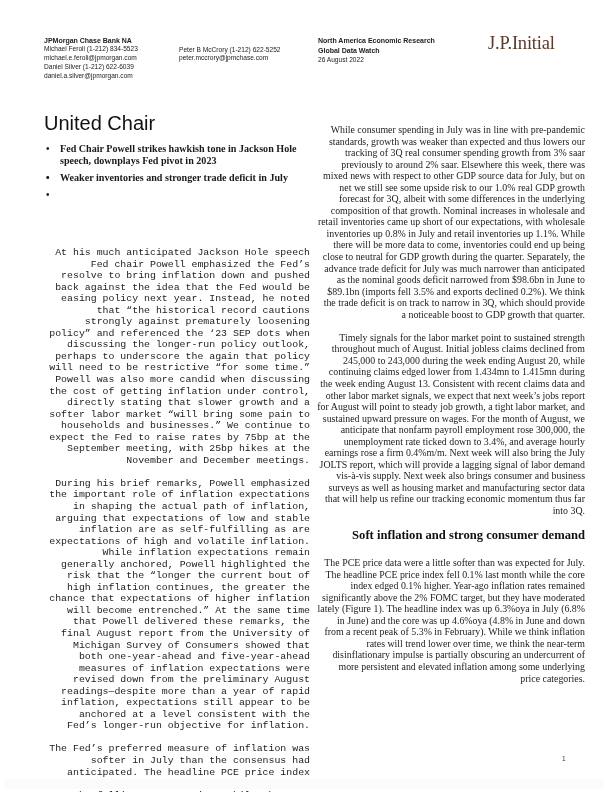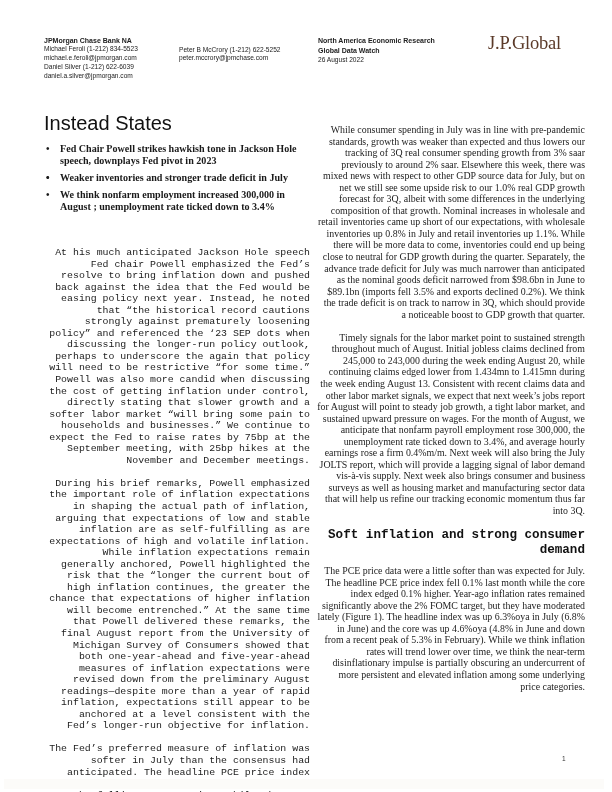--- a/index.html
+++ b/index.html
@@ -8,21 +8,21 @@
   .hdr .b { font-weight:bold; font-size:7px; }
   .logo { position:absolute; left:488px; top:33px; font-family:"Liberation Serif", serif; font-size:18.5px; color:#5b3a29; letter-spacing:-0.2px; }
   .title { position:absolute; left:44px; top:112px; font-family:"Liberation Sans", sans-serif; font-size:20px; color:#111; }
   .bullets { position:absolute; left:44px; top:143px; width:270px; margin:0; padding:0; list-style:none; font-family:"Liberation Serif", serif; font-weight:bold; font-size:10.1px; line-height:12.2px; }
   .bullets li { position:relative; padding-left:16px; margin-bottom:4.6px; }
   .bullets li .dot { position:absolute; left:2px; top:0; }
   .col { position:absolute; font-family:"Liberation Serif", serif; font-size:9.9px; line-height:11.55px; color:#1c1c1c; text-align:right; }
   .col p { margin:0 0 11.5px 0; }
   .left { left:45px; top:247px; width:265px;font-family:Liberation Mono, monospace; }
   .right { left:317px; top:124px; width:268px; }
-  .h2 { font-family:Liberation Mono, monospace; font-weight:bold; font-size:12.6px; line-height:15px; margin:3px 0 7px 0; color:#111; }
+  .h2 { font-family:Liberation Serif, serif; font-weight:bold; font-size:12.6px; line-height:15px; margin:3px 0 14px 0; color:#111; }
   .pagenum { position:absolute; left:562px; top:755px; font-family:"Liberation Sans", sans-serif; font-size:6.5px; color:#333; }
   .footer-band { position:absolute; left:4px; top:779px; width:600px; height:10px; background:#fcfbf9; }
 </style>
 </head>
 <body>
 
 <div class="hdr" style="left:44px; top:37px;">
   <div class="b">JPMorgan Chase Bank NA</div>
   <div>Michael Feroli (1-212) 834-5523</div>
   <div>michael.e.feroli@jpmorgan.com</div>
@@ -34,29 +34,29 @@
   <div>Peter B McCrory (1-212) 622-5252</div>
   <div>peter.mccrory@jpmchase.com</div>
 </div>
 
 <div class="hdr" style="left:318px; top:37px;">
   <div class="b">North America Economic Research</div>
   <div class="b" style="margin-top:2px;">Global Data Watch</div>
   <div>26 August 2022</div>
 </div>
 
-<div class="logo">J.P.Global</div>
+<div class="logo">J.P.Initial</div>
 
-<div class="title">Instead States</div>
+<div class="title">United Chair</div>
 
 <ul class="bullets">
   <li><span class="dot">•</span><span>Fed Chair Powell strikes hawkish tone in Jackson Hole speech, downplays Fed pivot in 2023</span></li>
   <li><span class="dot">•</span></li>
   <li><span class="dot">•</span><span>Weaker inventories and stronger trade deficit in July</span></li>
-  <li><span class="dot">•</span><span>We think nonfarm employment increased 300,000 in August ; unemployment rate ticked down to 3.4%</span></li>
+  <li><span class="dot">•</span></li>
 </ul>
 
 <div class="col left">
   <p>At his much anticipated Jackson Hole speech Fed chair Powell emphasized the Fed’s resolve to bring inflation down and pushed back against the idea that the Fed would be easing policy next year. Instead, he noted that “the historical record cautions strongly against prematurely loosening policy” and referenced the ‘23 SEP dots when discussing the longer-run policy outlook, perhaps to underscore the again that policy will need to be restrictive “for some time.” Powell was also more candid when discussing the cost of getting inflation under control, directly stating that slower growth and a softer labor market “will bring some pain to households and businesses.” We continue to expect the Fed to raise rates by 75bp at the September meeting, with 25bp hikes at the November and December meetings.</p>
   <p>During his brief remarks, Powell emphasized the important role of inflation expectations in shaping the actual path of inflation, arguing that expectations of low and stable inflation are as self-fulfilling as are expectations of high and volatile inflation. While inflation expectations remain generally anchored, Powell highlighted the risk that the “longer the current bout of high inflation continues, the greater the chance that expectations of higher inflation will become entrenched.” At the same time that Powell delivered these remarks, the final August report from the University of Michigan Survey of Consumers showed that both one-year-ahead and five-year-ahead measures of inflation expectations were revised down from the preliminary August readings—despite more than a year of rapid inflation, expectations still appear to be anchored at a level consistent with the Fed’s longer-run objective for inflation.</p>
   <p>The Fed’s preferred measure of inflation was softer in July than the consensus had anticipated. The headline PCE price index edged down 0.1% last month—propelled lower by falling energy prices—while the core index rose by just 0.1% (0.085% to three decimal points). Real disposable income, in turn, rose by 0.3% in July. While this real income gain was less than expected, it was slightly above average by pre-pandemic standards. Alongside real income gains, consumer spending rose by a firm 0.2% (2.5% annual rate) and was evenly distributed between goods and services demand.</p>
 </div>
 
 <div class="col right">
   <p>While consumer spending in July was in line with pre-pandemic standards, growth was weaker than expected and thus lowers our tracking of 3Q real consumer spending growth from 3% saar previously to around 2% saar. Elsewhere this week, there was mixed news with respect to other GDP source data for July, but on net we still see some upside risk to our 1.0% real GDP growth forecast for 3Q, albeit with some differences in the underlying composition of that growth. Nominal increases in wholesale and retail inventories came up short of our expectations, with wholesale inventories up 0.8% in July and retail inventories up 1.1%. While there will be more data to come, inventories could end up being close to neutral for GDP growth during the quarter. Separately, the advance trade deficit for July was much narrower than anticipated as the nominal goods deficit narrowed from $98.6bn in June to $89.1bn (imports fell 3.5% and exports declined 0.2%). We think the trade deficit is on track to narrow in 3Q, which should provide a noticeable boost to GDP growth that quarter.</p>

